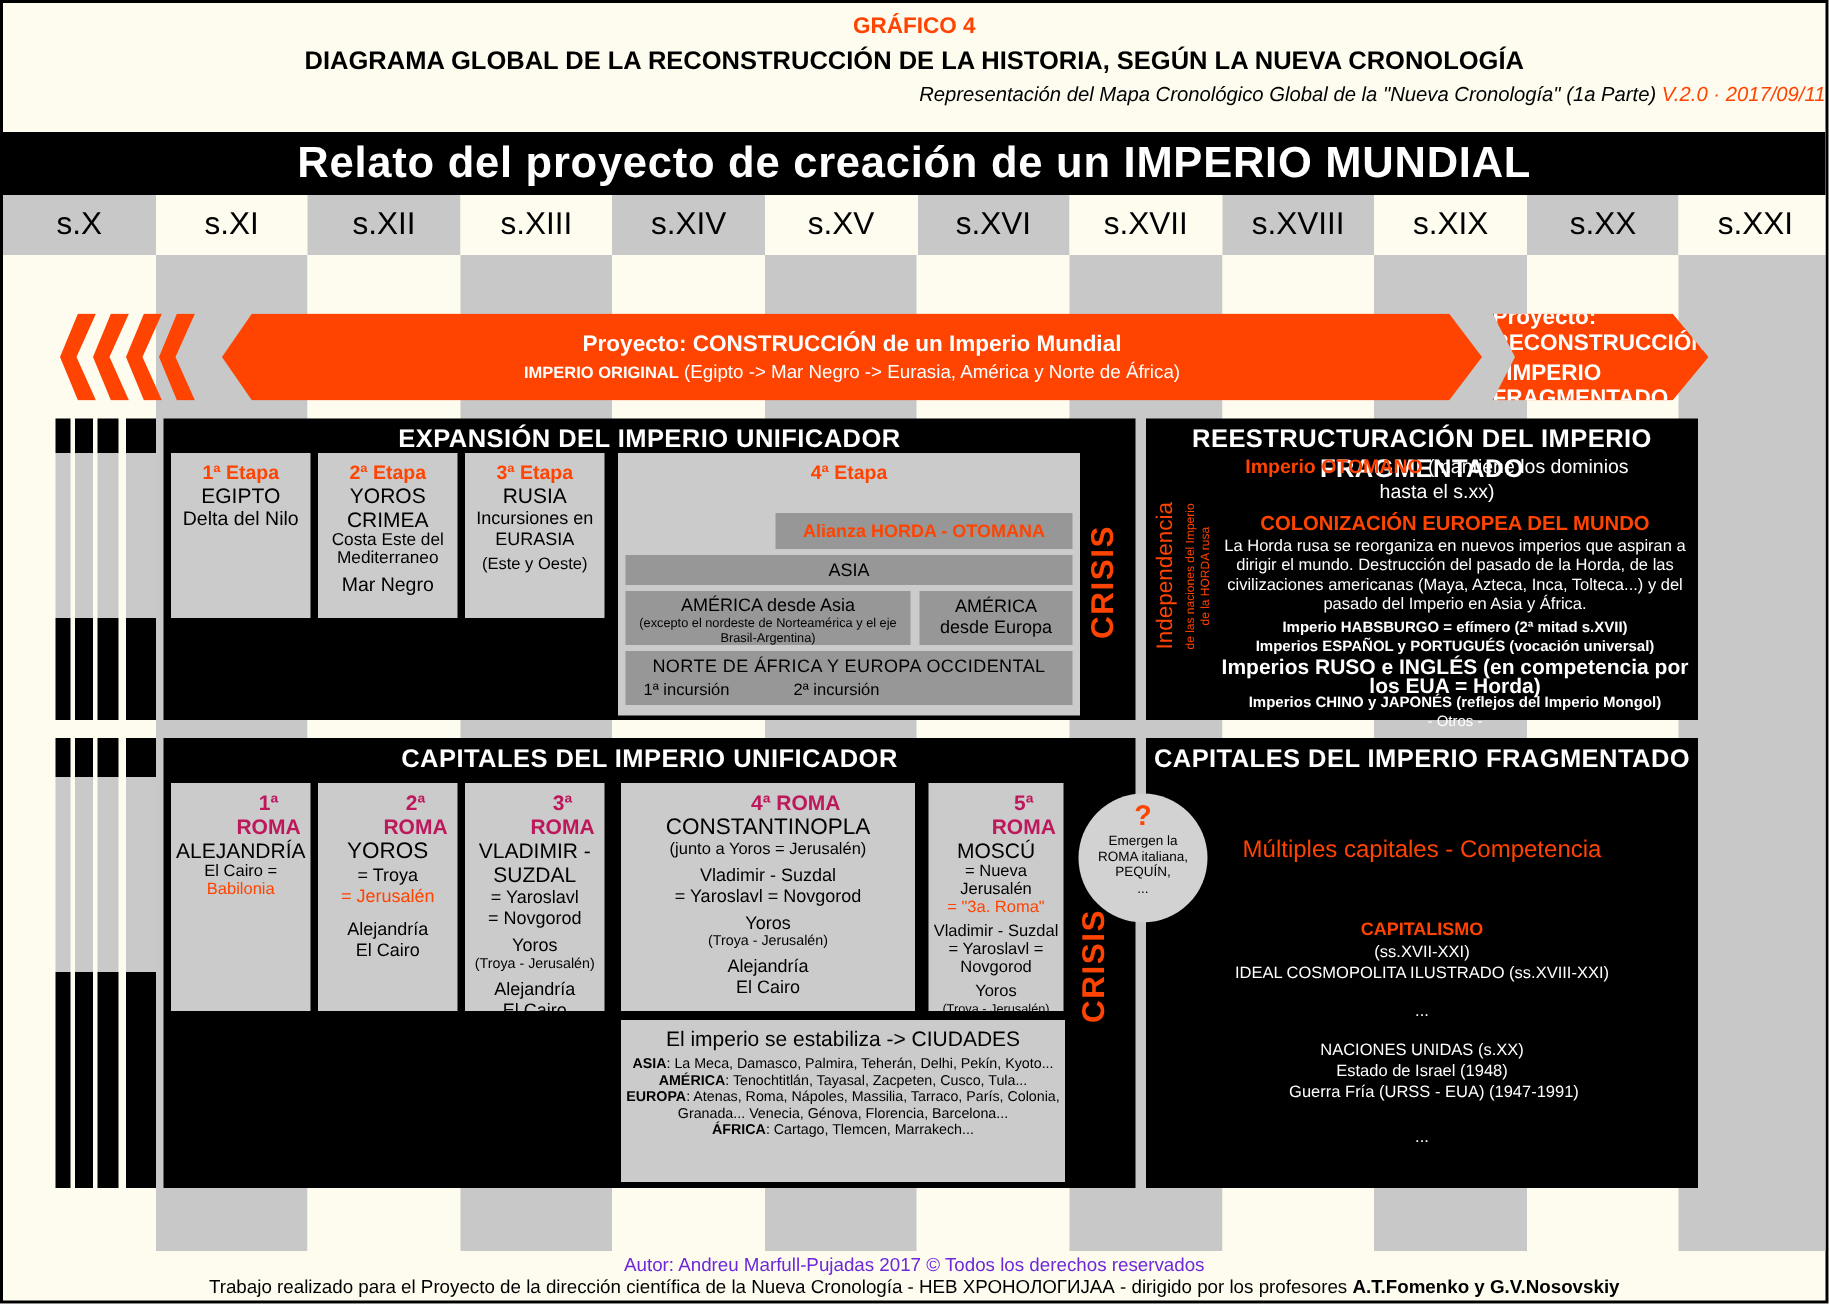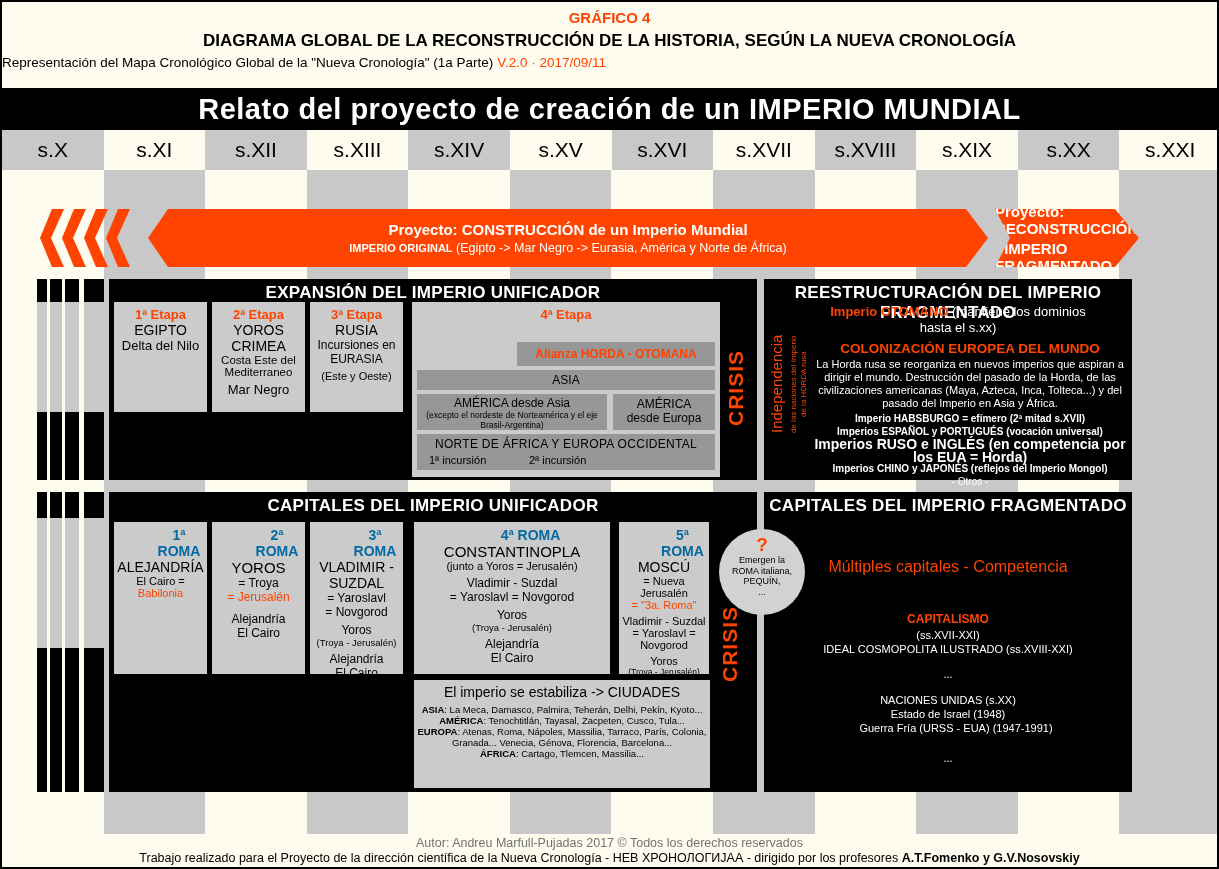--- a/index.html
+++ b/index.html
@@ -9,21 +9,21 @@
   .abs{position:absolute;}
   .ctr{text-align:center;}
   .or{color:#FF4300;}
   .wh{color:#fff;}
   .b{font-weight:bold;}
 
   
   #hdr{left:0;top:0;width:100%;}
   .hdr-grafico{width:100%;top:7px;font-size:15px;font-weight:bold;color:#FF4300;text-align:center;}
   .hdr-title{width:100%;top:29px;font-size:17px;font-weight:bold;color:#000;text-align:center;}
-  .hdr-sub{width:100%;top:53px;font-size:13.5px;color:#000;text-align:left;}
+  .hdr-sub{width:100%;top:53px;font-size:13.5px;color:#000;text-align:right;font-style:italic;}
 
   
   #banner{left:0;top:86px;width:100%;height:42px;background:#000;}
   #banner .t{width:100%;top:5px;font-size:29px;font-weight:bold;color:#fff;text-align:center;letter-spacing:.5px;}
 
   
   .cent-cell{top:128px;height:40px;width:101.58px;font-size:21px;color:#000;
              text-align:center;line-height:40px;}
   .cg{background:#C8C8C8;} .cc{background:#FEFBEF;}
   .stripe{top:168px;height:664px;width:101.58px;}
@@ -46,38 +46,38 @@
   .bar{position:absolute;display:flex;flex-direction:column;}
   .bar div{width:100%;}
   .sb{background:#000;} .sg{background:#C9C9C9;}
 
   
   .panel{position:absolute;background:#000;}
   .ptitle{position:absolute;width:100%;top:4px;text-align:center;color:#fff;
           font-weight:bold;font-size:17px;letter-spacing:.3px;}
   .card{position:absolute;background:#CBCBCB;color:#000;text-align:center;overflow:hidden;}
   .lab{font-size:13px;font-weight:bold;color:#FF4300;margin-top:5px;}
-  .lab14{font-size:14px;font-weight:bold;color:#0369a1;margin-top:5px;padding-left:37px;}
+  .lab14{font-size:14px;font-weight:bold;color:#be185d;margin-top:5px;padding-left:37px;}
   .t15{font-size:15px;} .t14{font-size:14px;} .t13{font-size:13px;} .t12{font-size:12px;}
   .t115{font-size:11.5px;} .t11{font-size:11px;} .t9{font-size:9.5px;}
   .mt4{margin-top:4px;} .mt8{margin-top:8px;}
   .gbar{position:absolute;background:#979797;color:#000;text-align:center;}
   .crisis{position:absolute;color:#FF4300;font-weight:bold;font-size:21px;letter-spacing:1px;
           writing-mode:vertical-rl;transform:rotate(180deg);text-align:center;}
   .vert{writing-mode:vertical-rl;transform:rotate(180deg);text-align:center;position:absolute;}
 
   
   #qcircle{left:717px;top:527px;width:86px;height:86px;border-radius:50%;background:#D2D2D2;
            z-index:5;display:flex;flex-direction:column;align-items:center;justify-content:flex-start;}
   #qcircle .q{color:#FF4300;font-size:19px;font-weight:bold;line-height:20px;margin-top:6px;}
   #qcircle .s{font-size:9px;color:#000;line-height:10.5px;}
 
   
   #footer{left:0;top:832px;width:100%;}
-  .f1{width:100%;top:2px;font-size:12.5px;color:#737373;text-align:center;}
+  .f1{width:100%;top:2px;font-size:12.5px;color:#6d28d9;text-align:center;}
   .f2{width:100%;top:17px;font-size:12.5px;color:#000;text-align:center;}
 </style>
 </head>
 <body>
 
 <div id="page">
 
   <div id="hdr" class="abs">
     <div class="abs hdr-grafico">GRÁFICO 4</div>
     <div class="abs hdr-title">DIAGRAMA GLOBAL DE LA RECONSTRUCCIÓN DE LA HISTORIA, SEGÚN LA NUEVA CRONOLOGÍA</div>
@@ -299,21 +299,21 @@
       <div style="font-size:8.5px">(Troya - Jerusalén)</div>
       <div class="t11 mt4">Alejandría</div>
 
     </div>
 
     <div class="card" style="left:305px;top:188px;width:296px;height:108px">
       <div class="t14" style="margin-top:4px">El imperio se estabiliza -&gt; CIUDADES</div>
       <div class="t9" style="margin-top:4px;line-height:11px"><span class="b">ASIA</span><span>: La Meca, Damasco, Palmira, Teherán, Delhi, Pekín, Kyoto...</span></div>
       <div class="t9" style="line-height:11px"><span class="b">AMÉRICA</span><span>: Tenochtitlán, Tayasal, Zacpeten, Cusco, Tula...</span></div>
       <div class="t9" style="line-height:11px"><span class="b">EUROPA</span><span>: Atenas, Roma, Nápoles, Massilia, Tarraco, París, Colonia, Granada...  Venecia, Génova, Florencia, Barcelona...</span></div>
-      <div class="t9" style="line-height:11px"><span class="b">ÁFRICA</span><span>: Cartago, Tlemcen, Massilia...</span></div>
+      <div class="t9" style="line-height:11px"><span class="b">ÁFRICA</span><span>: Cartago, Tlemcen, Marrakech...</span></div>
     </div>
   </div>
   <div class="crisis" style="left:716px;top:577px;height:130px;width:32px">CRISIS</div>
 
   <div class="panel" style="left:762px;top:490px;width:368px;height:300px">
     <div class="ptitle">CAPITALES DEL IMPERIO FRAGMENTADO</div>
     <div class="abs ctr or" style="left:20px;top:66px;width:328px;font-size:16px">Múltiples capitales - Competencia</div>
     <div class="abs ctr or b" style="left:20px;top:120px;width:328px;font-size:12px">CAPITALISMO</div>
     <div class="abs ctr wh t11" style="left:20px;top:137px;width:328px">(ss.XVII-XXI)</div>
     <div class="abs ctr wh t11" style="left:10px;top:151px;width:348px">IDEAL COSMOPOLITA ILUSTRADO  (ss.XVIII-XXI)</div>

